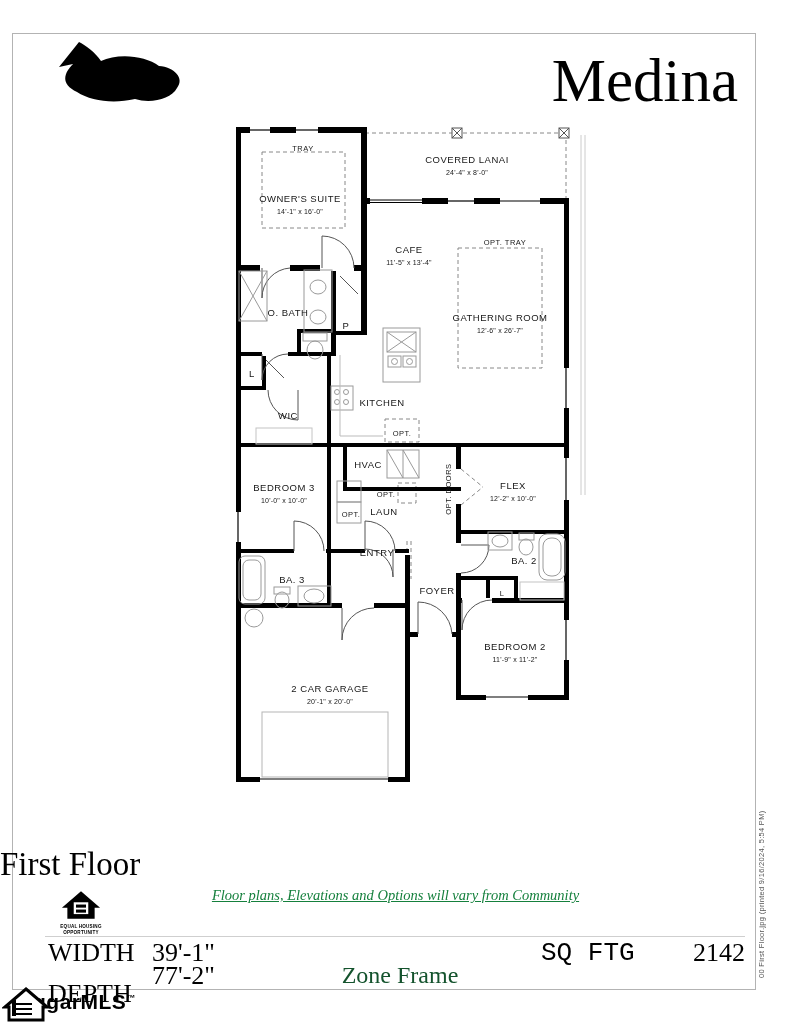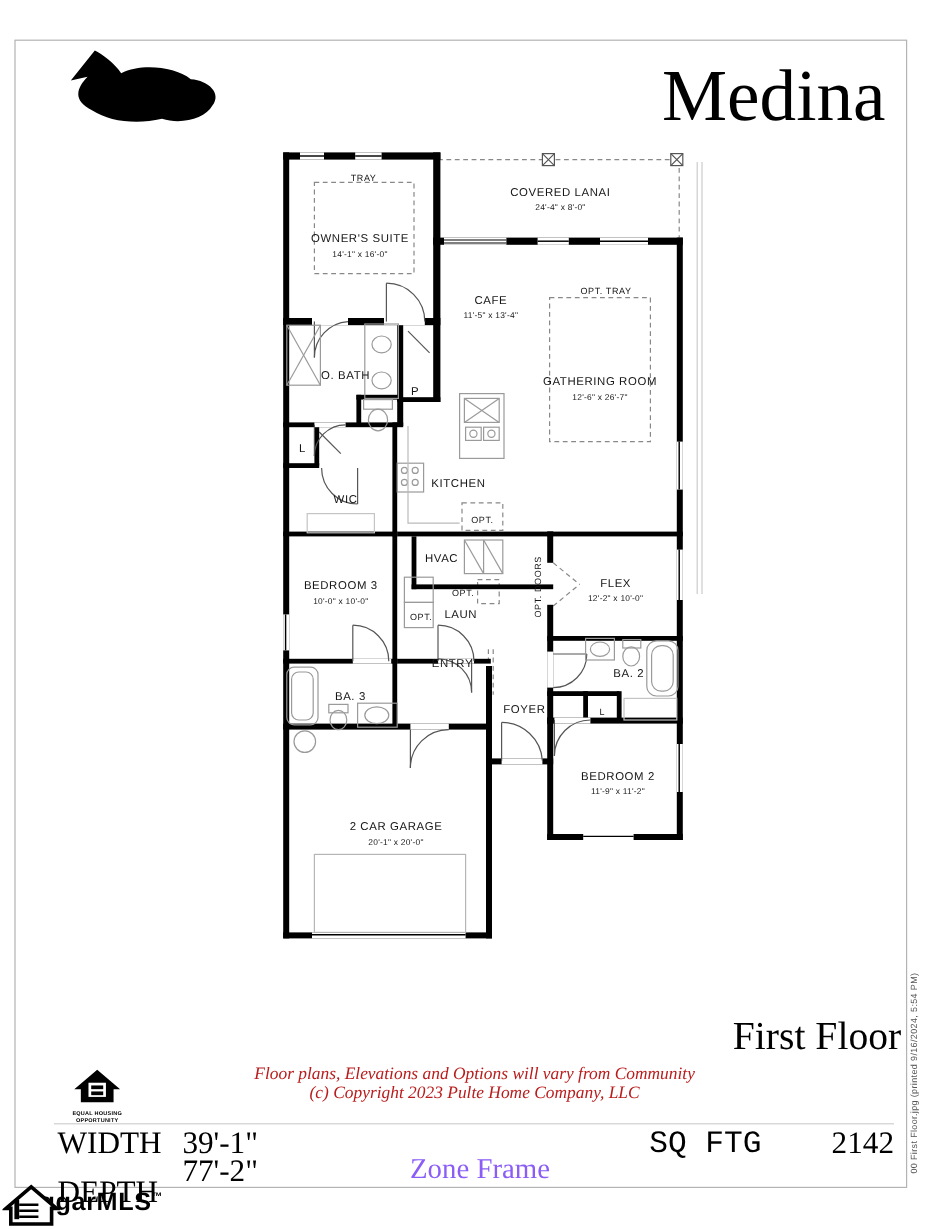--- a/index.html
+++ b/index.html
@@ -2,28 +2,28 @@
 <html><head>
 <meta charset="utf-8">
 <style>
   html,body{margin:0;padding:0;}
   body{width:791px;height:1024px;position:relative;background:#fff;overflow:hidden;
        font-family:"Liberation Sans",sans-serif;color:#111;}
   .abs{position:absolute;}
   .serif{font-family:"Liberation Serif",serif;}
   .page-border{left:12px;top:33px;width:742px;height:955px;border:1px solid #b3b3b3;}
   .brand-title{left:420px;top:50px;width:318px;text-align:right;font-size:61px;line-height:1;color:#000;}
-  .floor-title{left:0;right:40px;top:846px;text-align:right;font-size:33px;color:#000;}
+  .floor-title{left:0;right:40px;top:846px;text-align:left;font-size:33px;color:#000;}
   .disclaimer{left:60px;right:60px;top:888px;text-align:center;font-style:italic;
-              font-size:14.5px;line-height:1.1;color:#b91c1c;}
+              font-size:14.5px;line-height:1.1;color:#15803d;text-decoration:underline;}
   .eho{left:52px;top:890px;width:58px;text-align:center;}
   .eho-text{font-size:4.6px;font-weight:bold;letter-spacing:.2px;line-height:1.25;color:#000;}
   .hairline{left:45px;top:936px;width:700px;height:1px;background:#cfcfcf;}
   .dim-label{font-size:26px;line-height:1;color:#000;}
-  .zone{left:290px;top:962px;width:220px;text-align:center;font-size:24px;color:#8b5cf6;}
+  .zone{left:290px;top:962px;width:220px;text-align:center;font-size:24px;color:#14532d;}
   .mls{left:0;top:986px;height:38px;}
   .mls-text{position:absolute;left:33px;top:4px;font-size:21px;font-weight:bold;
             letter-spacing:.5px;color:#000;}
   .mls-tm{font-size:9px;vertical-align:super;}
   .print-note{left:757px;top:978px;transform-origin:0 0;transform:rotate(-90deg);
               font-size:7.5px;color:#555;white-space:nowrap;letter-spacing:.3px;}
   svg text{font-family:"Liberation Sans",sans-serif;fill:#161616;letter-spacing:.5px;}
   text.rl{font-size:9.5px;}
   text.rd{font-size:7px;letter-spacing:.2px;}
   text.sm{font-size:7.5px;}
@@ -253,21 +253,20 @@
     <text class="rd" x="515" y="662">11'-9" x 11'-2"</text>
     <text class="rl" x="330" y="692">2 CAR GARAGE</text>
     <text class="rd" x="330" y="704">20'-1" x 20'-0"</text>
   </g>
 </svg>
 
 <div class="abs serif floor-title">First Floor</div>
 
 <div class="abs serif disclaimer">
   <div>Floor plans, Elevations and Options will vary from Community</div>
-  <div>(c) Copyright 2023 Pulte Home Company, LLC</div>
 </div>
 
 <div class="abs eho">
   <svg width="40" height="30" viewBox="0 0 44 32">
     <path d="M22,1 L43,19 L37,19 L37,31 L7,31 L7,19 L1,19 Z" fill="#000"></path>
     <rect x="14" y="13" width="16" height="13" fill="#fff"></rect>
     <rect x="16.5" y="15.5" width="11" height="3.4" fill="#000"></rect>
     <rect x="16.5" y="21" width="11" height="3.4" fill="#000"></rect>
   </svg>
   <div class="eho-text">EQUAL HOUSING</div>

